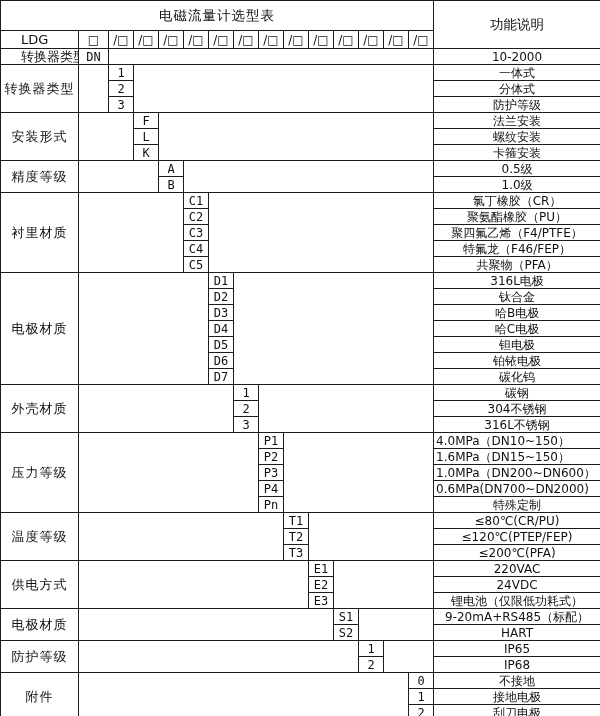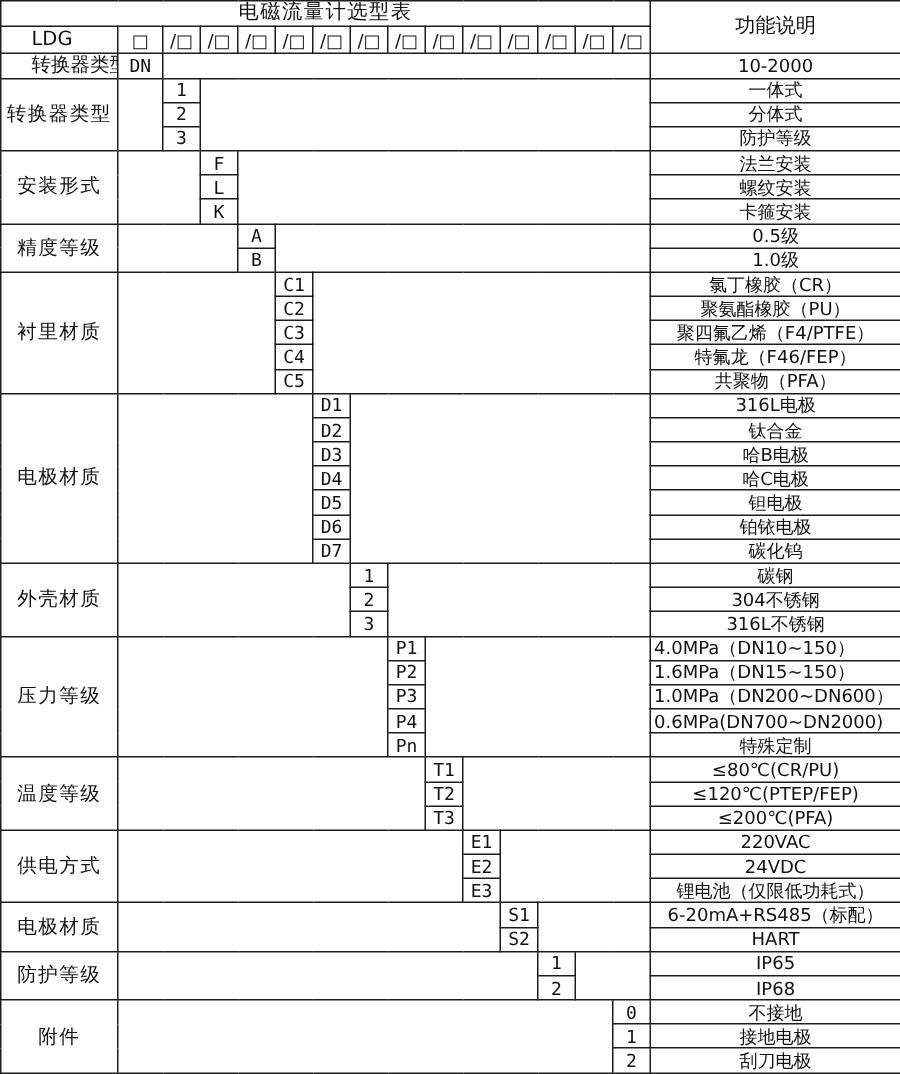--- a/index.html
+++ b/index.html
@@ -1,21 +1,21 @@
 <!DOCTYPE html>
 <html><head>
 <meta charset="utf-8">
 <style>
   html,body{margin:0;padding:0;background:#fff;}
   body{width:600px;height:716px;font-family:"DejaVu Sans",sans-serif;color:#111;}
   table{width:600px;height:716px;border-collapse:collapse;table-layout:fixed;background:#fff;}
   td{border:1px solid #1c1c1c;padding:0;text-align:center;vertical-align:middle;
      font-size:12.5px;line-height:1;overflow:hidden;white-space:nowrap;}
   tr{height:16px;}
-  tr.r-title{height:17px;padding-left:12px;}
+  tr.r-title{height:30px;padding-left:12px;}
   tr.r-ldg{height:18px;}
   .title{font-size:13.5px;letter-spacing:1px;}
   .rhead{font-size:13.5px;margin-top:39px;}
   .lbl{font-size:13px;letter-spacing:1px;}
   .lleft{text-align:left;padding-left:20px;letter-spacing:0;}
   .code{font-family:"DejaVu Sans Mono","DejaVu Sans",monospace;font-size:12px;}
   .slot{font-size:12px;}
   .desc{font-size:12px;}
   .dleft{text-align:left;padding-left:2px;margin-top:20px;}
 </style>
@@ -243,21 +243,21 @@
 <tr>
         <td class="code">E3</td>
     <td class="desc">锂电池（仅限低功耗式）</td>
       </tr>
 
 <tr>
   <td class="lbl" rowspan="2">电极材质</td>
   <td rowspan="2" colspan="10"></td>
   <td class="code">S1</td>
   <td rowspan="2" colspan="3"></td>
-  <td class="desc">6-20mA+RS485（标配）</td>
+  <td class="desc">9-20mA+RS485（标配）</td>
 </tr>
 <tr>
         <td class="code">S2</td>
     <td class="desc">HART</td>
       </tr>
 
 <tr>
   <td class="lbl" rowspan="2">防护等级</td>
   <td rowspan="2" colspan="11"></td>
   <td class="code">1</td>

